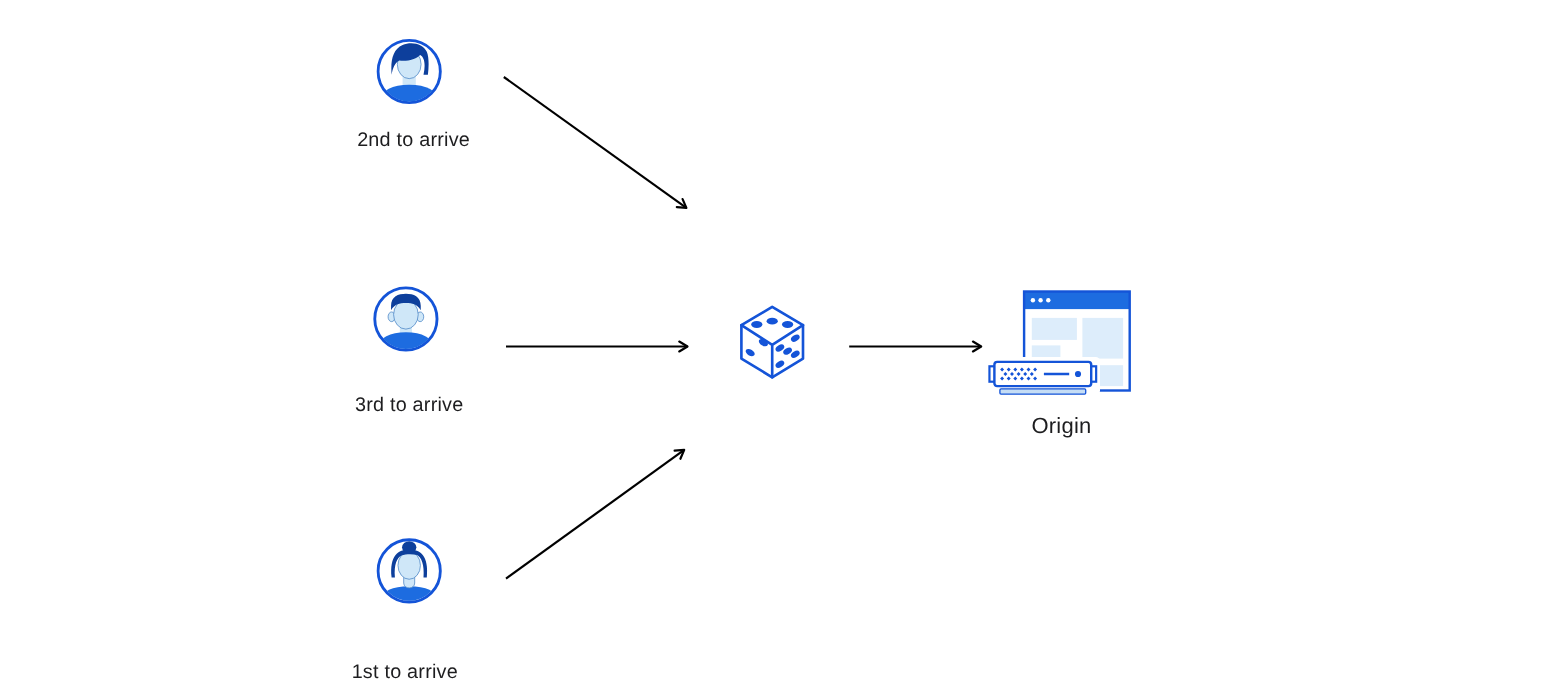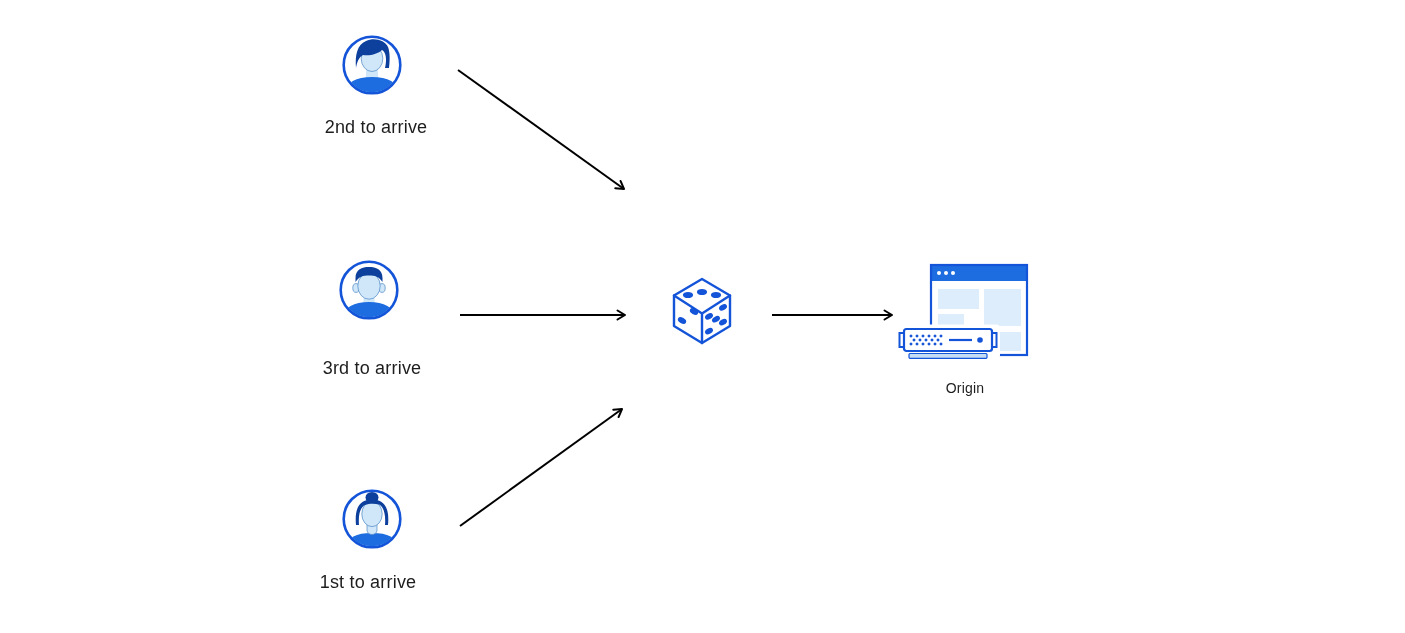--- a/index.html
+++ b/index.html
@@ -13,21 +13,21 @@
   }
   .abs { position: absolute; }
   .node-label {
     position: absolute;
     text-align: center;
     font-size: 18px;
     line-height: 20px;
     color: #1d1d1f;
     letter-spacing: 0.2px;
   }
-  .origin-label { font-size: 14px; }
+  .origin-label { font-size: 20px; }
   svg { display: block; }
 </style>
 </head>
 <body>
 
 <div class="canvas">
 
   <svg class="abs" style="left:0;top:0;" width="1405" height="633" viewBox="0 0 1405 633">
     <defs>
       <marker id="ah" viewBox="0 0 12 12" refX="9.5" refY="6" markerWidth="12" markerHeight="12" markerUnits="userSpaceOnUse" orient="auto-start-reverse">
@@ -85,21 +85,21 @@
     <circle cx="30" cy="30" r="28.3" fill="#ffffff" stroke="#1454d8" stroke-width="2.6"></circle>
     <g clip-path="url(#clipC)">
       <path d="M3,60 C4,49 13,44 30,44 C47,44 56,49 57,60 Z" fill="#1d6ce0"></path>
       <path d="M25,31 L25,41 C25,47 35,47 35,41 L35,31 Z" fill="#cfe7f8" stroke="#4d86c6" stroke-width="0.7"></path>
       <ellipse cx="30" cy="25" rx="10.2" ry="12.6" fill="#cfe7f8" stroke="#4d86c6" stroke-width="0.7"></ellipse>
       <path d="M14,36 C12,16 20,10.5 30,10.5 C40,10.5 48,16 46,36 L43,36
                C44,24 41,17.5 37,15.5 C33,14.5 27,14.5 23,16 C19,18 16,24 17,36 Z" fill="#0d3f9c"></path>
       <ellipse cx="30" cy="8.5" rx="6.5" ry="5.5" fill="#0d3f9c"></ellipse>
     </g>
   </svg>
-  <div class="node-label" style="left:288px;top:572px;width:160px;">1st to arrive</div>
+  <div class="node-label" style="left:288px;top:600px;width:160px;">1st to arrive</div>
 
   <svg class="abs" style="left:670px;top:276px;" width="64" height="70" viewBox="0 0 64 70">
     <g stroke="#1454d8" stroke-width="2.4" stroke-linejoin="round" stroke-linecap="round" fill="#ffffff">
       <path d="M32,3 L60,19.5 L60,50 L32,67 L4,50 L4,19.5 Z"></path>
       <path d="M4,19.5 L32,37.5 L60,19.5 M32,37.5 L32,67" fill="none"></path>
     </g>
     <g fill="#1454d8">
       <ellipse cx="18" cy="19" rx="5.1" ry="3.1"></ellipse>
       <ellipse cx="32" cy="16" rx="5.1" ry="3.1"></ellipse>
       <ellipse cx="46" cy="19" rx="5.1" ry="3.1"></ellipse>

